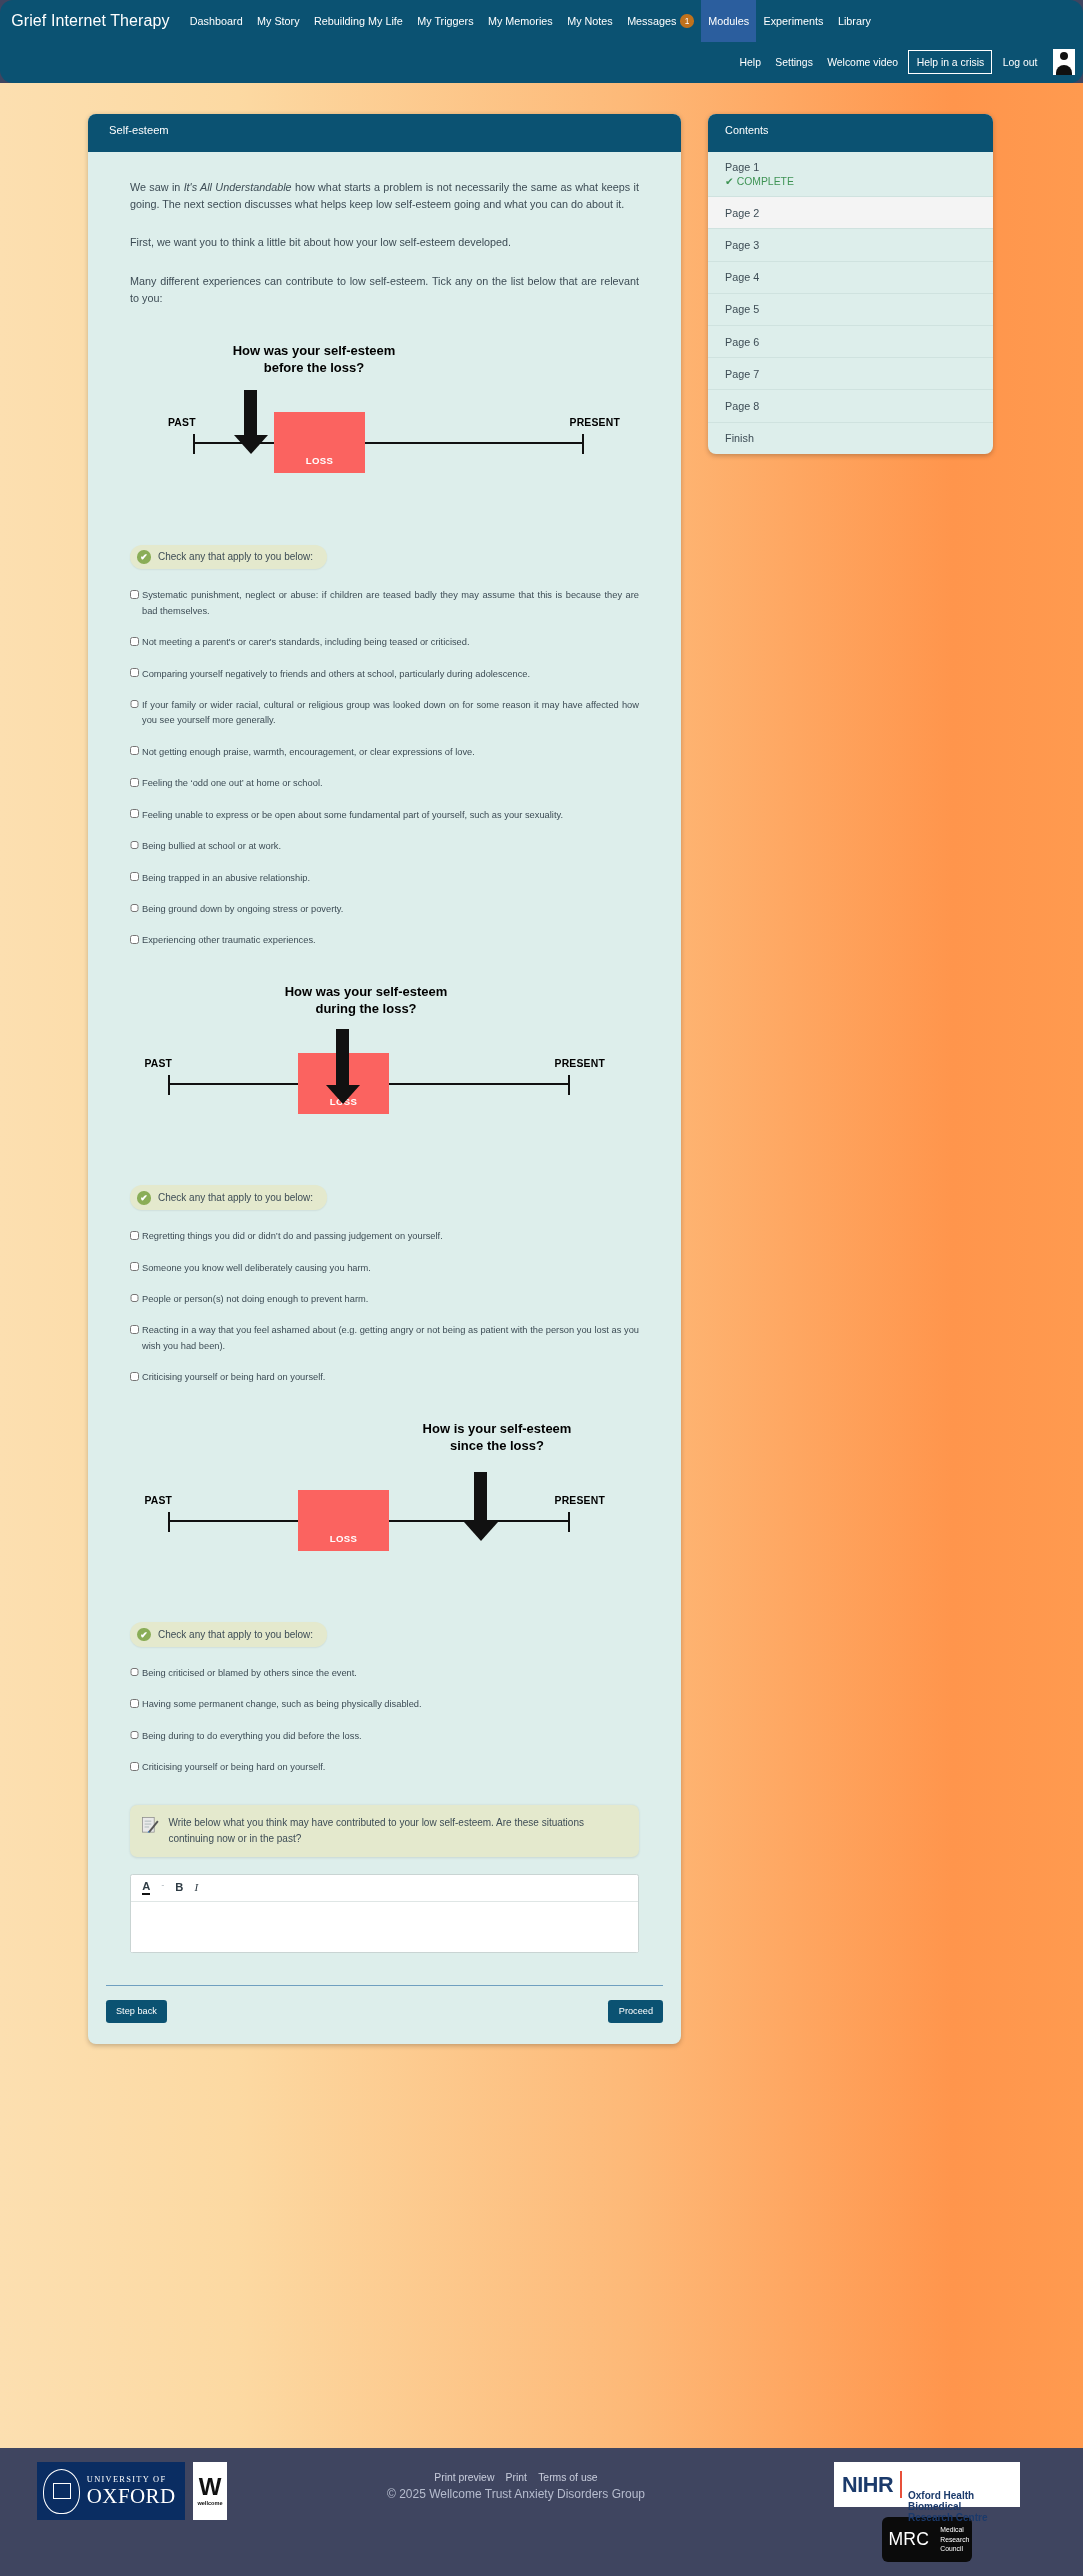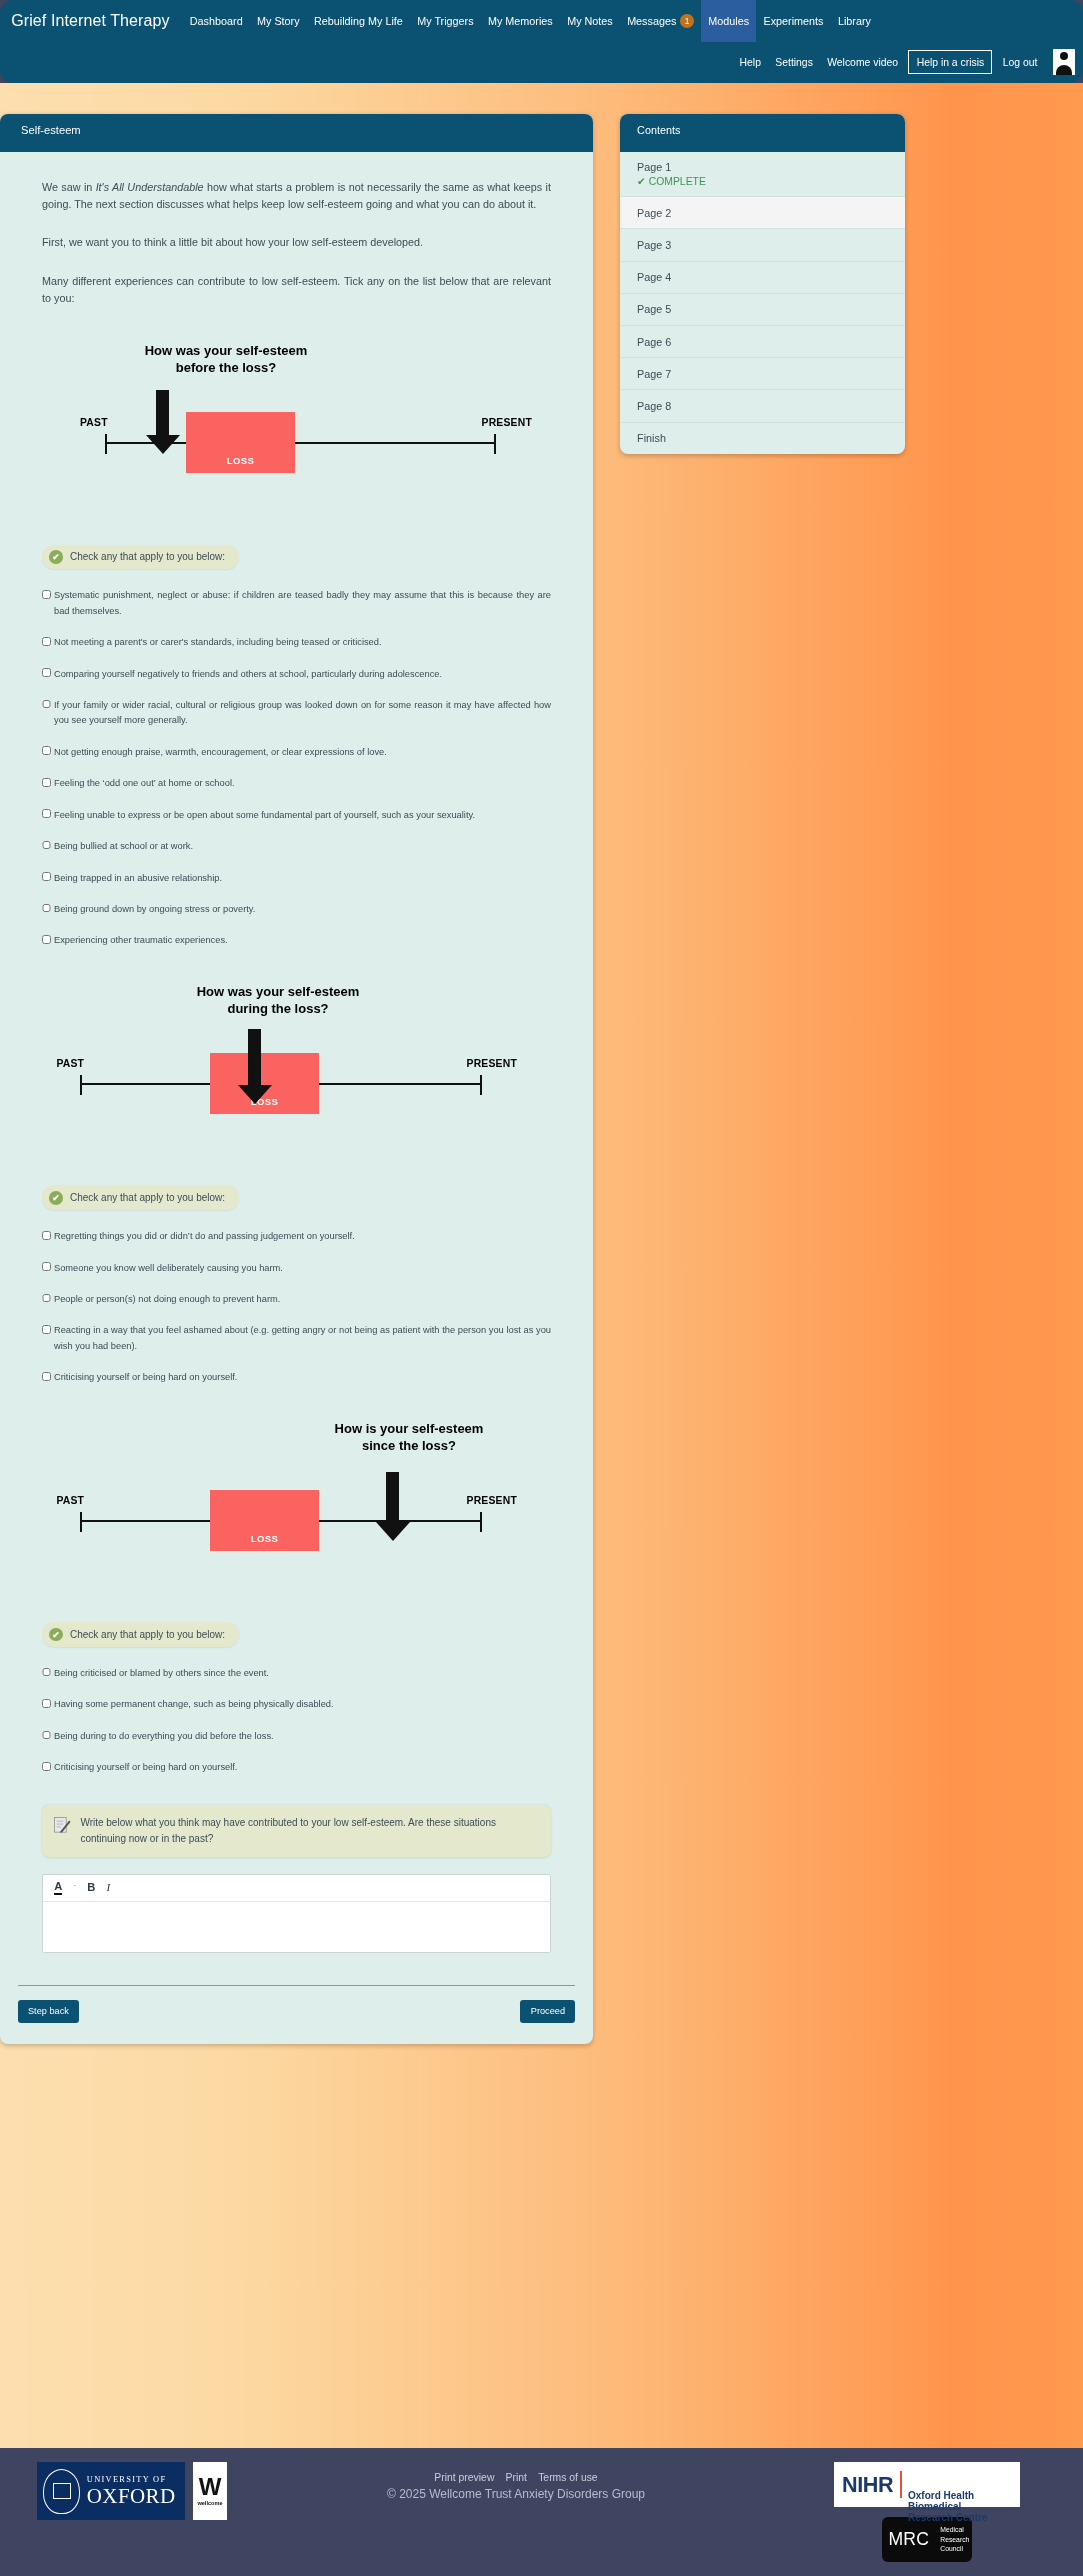--- a/index.html
+++ b/index.html
@@ -108,20 +108,21 @@
   }
   .layout{
     display:flex;
     align-items:flex-start;
     padding:30.5px 0 0 0;
   }
 
   
   .main-card{
     width:593px;
+    margin-left:88px;
     background:#ddeeeb;
     border-radius:8px;
     box-shadow:0 1.6px 5.6px rgba(0,0,0,.22);
     overflow:hidden;
   }
   .card-head{
     background:#0b5272;
     color:#fff;
     padding:10.4px 21px;
     font-size:11.2px;
@@ -177,21 +178,21 @@
     position:absolute;
     top:74px;
     font-weight:bold;
     font-size:10.4px;
     color:#000;
     letter-spacing:0.2px;
   }
   .dg-box{
     position:absolute;
     top:69px;
-    width:109px;height:61px;
+    width:91px;height:61px;
     background:#fb6360;
   }
   .dg-box span{
     position:absolute;
     bottom:7.2px; left:0; right:0;
     text-align:center;
     color:#fff;
     font-weight:bold;
     font-size:9.6px;
     letter-spacing:0.3px;

